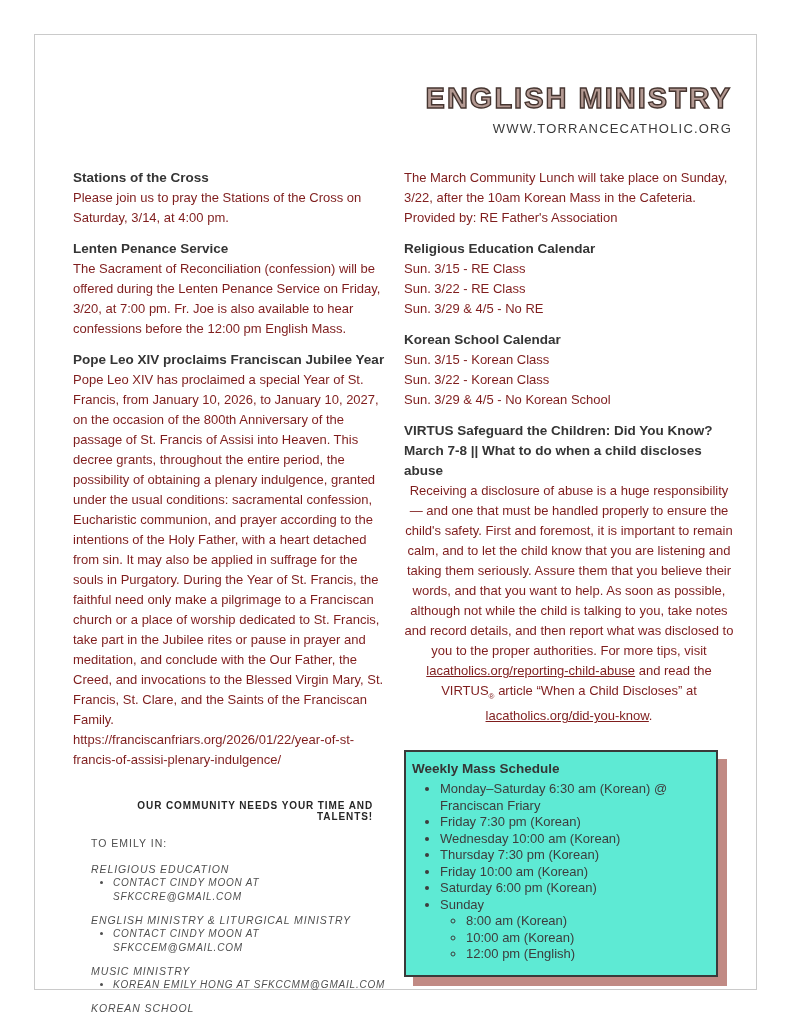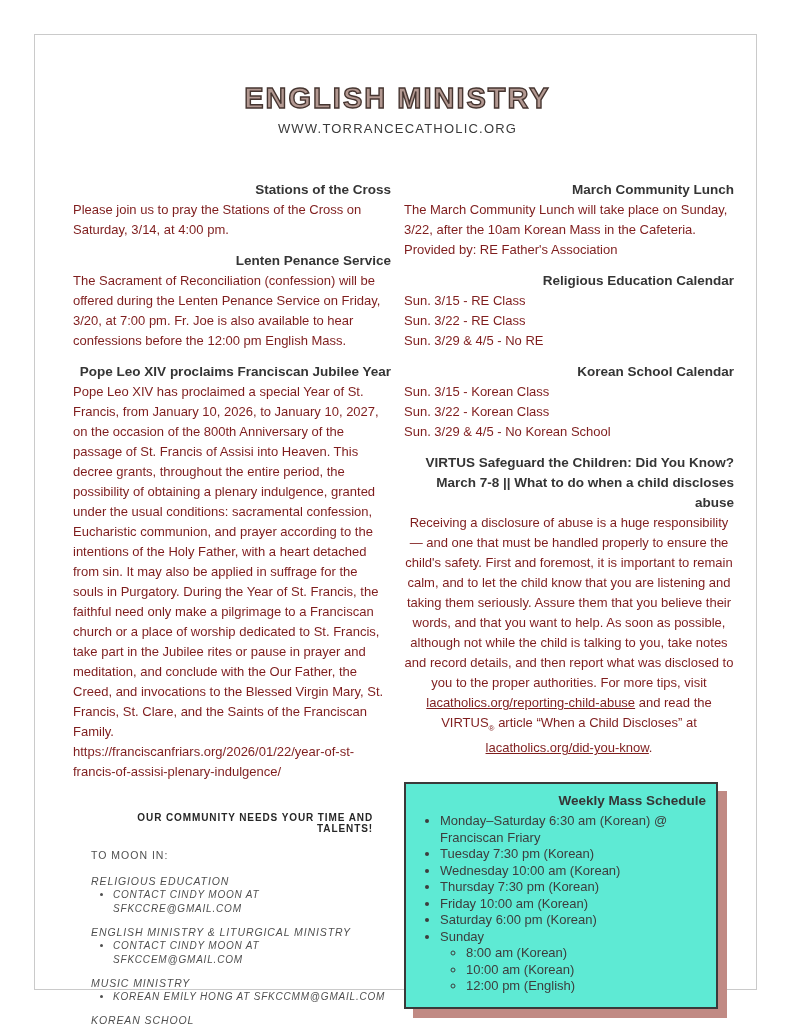--- a/index.html
+++ b/index.html
@@ -13,21 +13,21 @@
     overflow: hidden;
   }
   .inner {
     position: absolute;
     left: 34px; top: 34px;
     width: 723px; height: 956px;
     border: 1px solid #cacaca;
     padding: 48px 24px 0 38px;
     background: #ffffff;
   }
-  header { text-align: center; margin-left: -10px; margin-bottom: 44px; }
+  header { text-align: right; margin-left: -10px; margin-bottom: 32px; }
   h1.masthead-title {
     margin: 0;
     font-size: 29px;
     font-weight: 700;
     letter-spacing: 2px;
     line-height: 1.1;
     color: #b39992;
     -webkit-text-stroke: 1.4px #453530;
   }
   .site-url {
@@ -37,21 +37,21 @@
     color: #3a3a3a;
   }
   .columns { display: flex; gap: 13px; }
   .col-left { width: 318px; flex: none; }
   .col-right { width: 330px; flex: none; }
   section { margin-bottom: 11px; }
   h2.sec-title {
     font-size: 13.5px;
     font-weight: 700;
     color: #353535;
-    text-align: right;
+    text-align: left;
     margin: 0;
     line-height: 20px;
   }
   .body-text, .cal-line {
     font-size: 13px;
     line-height: 20px;
     margin: 0;
     color: #7f1d1d;
   }
   .plain-link { overflow-wrap: anywhere; }
@@ -113,21 +113,21 @@
       </section>
 
       <section>
         <h2 class="sec-title">Pope Leo XIV proclaims Franciscan Jubilee Year</h2>
         <p class="body-text">Pope Leo XIV has proclaimed a special Year of St. Francis, from January 10, 2026, to January 10, 2027, on the occasion of the 800th Anniversary of the passage of St. Francis of Assisi into Heaven. This decree grants, throughout the entire period, the possibility of obtaining a plenary indulgence, granted under the usual conditions: sacramental confession, Eucharistic communion, and prayer according to the intentions of the Holy Father, with a heart detached from sin. It may also be applied in suffrage for the souls in Purgatory. During the Year of St. Francis, the faithful need only make a pilgrimage to a Franciscan church or a place of worship dedicated to St. Francis, take part in the Jubilee rites or pause in prayer and meditation, and conclude with the Our Father, the Creed, and invocations to the Blessed Virgin Mary, St. Francis, St. Clare, and the Saints of the Franciscan Family.</p>
         <p class="body-text plain-link">https://franciscanfriars.org/2026/01/22/year-of-st-francis-of-assisi-plenary-indulgence/</p>
       </section>
 
       <div class="volunteer">
         <div class="vol-heading">OUR COMMUNITY NEEDS YOUR TIME AND TALENTS!</div>
-        <div class="vol-intro">TO MOON IN:</div>
+        <div class="vol-intro">TO EMILY IN:</div>
 
         <div class="vol-group">
           <div class="vol-name">RELIGIOUS EDUCATION</div>
           <ul>
             <li>CONTACT CINDY MOON AT SFKCCRE@GMAIL.COM</li>
           </ul>
         </div>
 
         <div class="vol-group">
           <div class="vol-name">ENGLISH MINISTRY &amp; LITURGICAL MINISTRY</div>
@@ -147,21 +147,20 @@
           <div class="vol-name">KOREAN SCHOOL</div>
 
         </div>
       </div>
 
     </div>
 
     <div class="col col-right">
 
       <section>
-        <h2 class="sec-title">March Community Lunch</h2>
         <p class="body-text">The March Community Lunch will take place on Sunday, 3/22, after the 10am Korean Mass in the Cafeteria.</p>
         <p class="body-text">Provided by: RE Father's Association</p>
       </section>
 
       <section>
         <h2 class="sec-title">Religious Education Calendar</h2>
         <p class="cal-line">Sun. 3/15 - RE Class</p>
         <p class="cal-line">Sun. 3/22 - RE Class</p>
         <p class="cal-line">Sun. 3/29 &amp; 4/5 - No RE</p>
       </section>
@@ -178,21 +177,21 @@
             <span style="display:block">VIRTUS Safeguard the Children: Did You Know?</span>
             <span style="display:block">March 7-8 || What to do when a child discloses abuse</span>
           </h2>
         <p class="body-text virtus-body"><span>Receiving a disclosure of abuse is a huge responsibility — and one that must be handled properly to ensure the child's safety. First and foremost, it is important to remain calm, and to let the child know that you are listening and taking them seriously. Assure them that you believe their words, and that you want to help. As soon as possible, although not while the child is talking to you, take notes and record details, and then report what was disclosed to you to the proper authorities. For more tips, visit </span><a class="doc-link" href="#">lacatholics.org/reporting-child-abuse</a><span> and read the VIRTUS</span><sub class="reg-mark">®</sub><span> article “When a Child Discloses” at </span><a class="doc-link" href="#">lacatholics.org/did-you-know</a><span>.</span></p>
       </section>
 
       <div class="mass-box">
         <h2 class="sec-title">Weekly Mass Schedule</h2>
         <ul class="mass-list">
           <li>Monday–Saturday 6:30 am (Korean) @ Franciscan Friary</li>
-          <li>Tuesday 7:30 pm (Korean)</li>
+          <li>Friday 7:30 pm (Korean)</li>
           <li>Wednesday 10:00 am (Korean)</li>
           <li>Thursday 7:30 pm (Korean)</li>
           <li>Friday 10:00 am (Korean)</li>
           <li>Saturday 6:00 pm (Korean)</li>
           <li><span>Sunday</span>
             <ul class="sub-list">
               <li>8:00 am (Korean)</li>
               <li>10:00 am (Korean)</li>
               <li>12:00 pm (English)</li>
             </ul>

